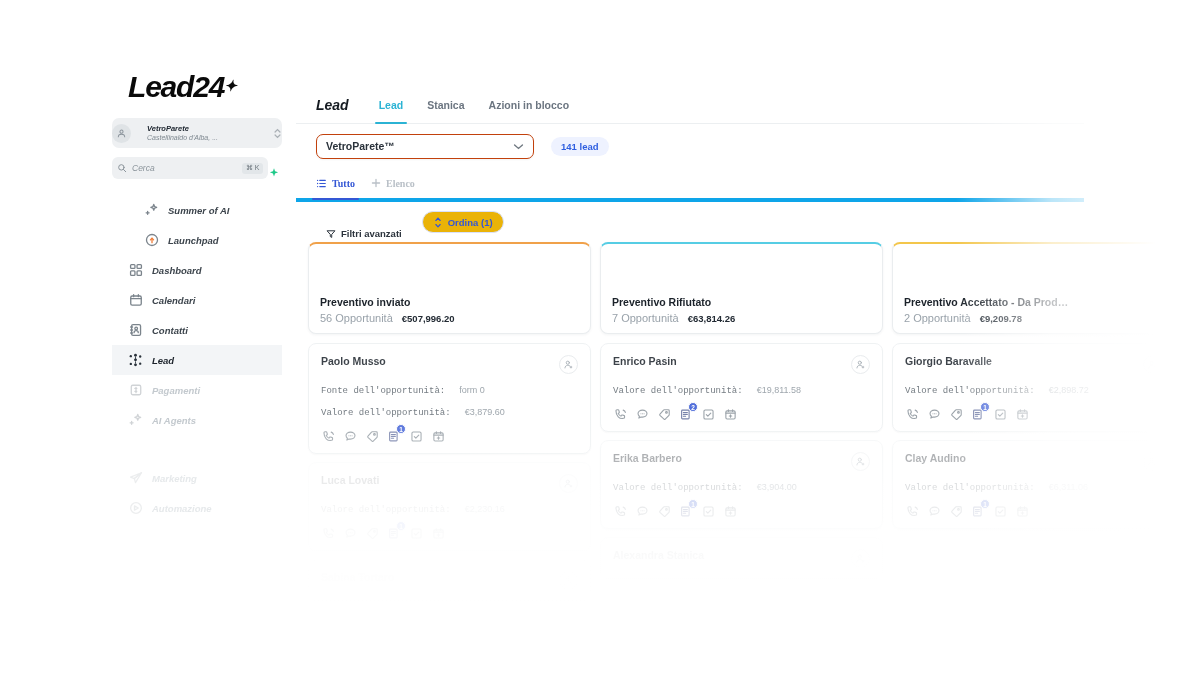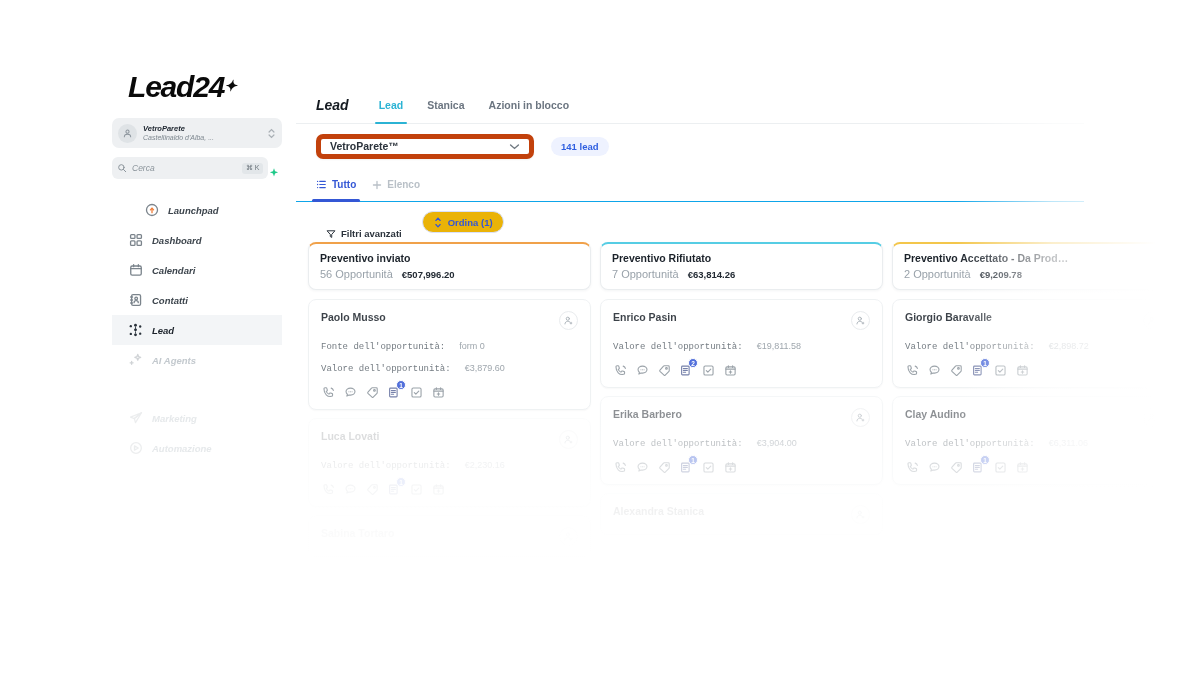--- a/index.html
+++ b/index.html
@@ -35,22 +35,22 @@
   }
   .brand .spark { font-size: 15px; vertical-align: 6px; }
 
   .workspace {
     margin: 14px 0 0 0;
     height: 30px;
     background: #eef0f2;
     border-radius: 7px;
     display: flex;
     align-items: center;
-    padding: 0 6px;
-    gap: 6px;
+    padding: 0 0;
+    gap: 16px;
   }
   .ws-avatar {
     width: 19px; height: 19px;
     border-radius: 50%;
     background: #dfe3e6;
     display: flex; align-items: center; justify-content: center;
     flex: 0 0 auto;
   }
   .ws-text { overflow: hidden; flex: 1 1 auto; }
   .ws-name {
@@ -161,21 +161,21 @@
   }
 
   .filterbar {
     height: 44px;
     display: flex; align-items: center;
     padding-left: 20px;
   }
   .pipeline-select {
     width: 218px; height: 25px;
     background: #ffffff;
-    border: 5px solid #c2410c;
+    border: 1px solid #c2410c;
     border-radius: 7px;
     display: flex; align-items: center;
     justify-content: space-between;
     padding: 0 9px;
     box-shadow: 0 1px 2px rgba(20,30,45,.05);
   }
   .pipeline-select .pname {
     font-size: 10.5px; font-weight: 600; color: #2a323b;
   }
   .leadcount {
@@ -185,22 +185,23 @@
     font-size: 9.5px; font-weight: 700;
     border-radius: 11px;
     padding: 4px 10px;
   }
 
   .viewtabs {
     height: 34px;
     display: flex; align-items: center;
     gap: 16px;
     padding-left: 20px;
-    border-bottom: 1px solid #0ea5e9;
+    border-bottom: 4px solid #0ea5e9;
     width: 788px;
+    font-family: Liberation Serif, serif;
   }
   .vtab {
     display: flex; align-items: center; gap: 5px;
     height: 34px; position: relative;
     font-size: 10px; font-weight: 700;
     color: #3457d5;
     white-space: nowrap;
   }
   .vtab.active::after {
     content: "";
@@ -244,21 +245,21 @@
     background: #ffffff;
     border: 1px solid #eaedef;
     border-radius: 8px;
     border-top-width: 2.5px;
     border-top-style: solid;
     padding: 8px 11px 9px 11px;
     box-shadow: 0 1px 3px rgba(25,35,50,.05);
   }
   .col-title {
     font-size: 10.5px; font-weight: 700; color: #1b222a;
-    white-space: nowrap; overflow: hidden; text-overflow: ellipsis;
+    white-space: nowrap; overflow: hidden; text-overflow: ellipsis; margin-top: 44px;
   }
   .col-meta {
     margin-top: 4px;
     display: flex; align-items: baseline; gap: 9px;
     white-space: nowrap;
   }
   .col-meta .cnt { font-size: 11px; color: #99a2aa; }
   .col-meta .amt { font-size: 9.5px; font-weight: 700; color: #222a33; }
 
   .cards { margin-top: 9px; }
@@ -390,20 +391,29 @@
         <svg width="12" height="12" viewBox="0 0 24 24" fill="#1ec989">
           <path d="M12 2.5l2.1 6.1 6.1 2.1-6.1 2.1L12 19l-2.1-6.2L3.8 10.7l6.1-2.1z"></path>
         </svg>
       </span>
     </div>
 
     <nav class="nav">
         <div class="nav-item indent">
           <span class="nico">
             <svg width="14" height="14" viewBox="0 0 16 16" fill="none" stroke="#7b848c" stroke-width="1.5" stroke-linecap="round" stroke-linejoin="round">
+              <path d="M10 1.6l.9 2.4 2.4.9-2.4.9-.9 2.4-.9-2.4L6.7 4.9l2.4-.9z"></path>
+              <path d="M3 9.5v3.4M1.3 11.2h3.4"></path>
+            </svg>
+          </span>
+          <span class="nlabel">Summer of AI</span>
+        </div>
+        <div class="nav-item indent">
+          <span class="nico">
+            <svg width="14" height="14" viewBox="0 0 16 16" fill="none" stroke="#7b848c" stroke-width="1.5" stroke-linecap="round" stroke-linejoin="round">
               <circle cx="8" cy="8" r="6.3"></circle>
               <path d="M8 11V6.3" stroke="#ef7d3a"></path>
               <path d="M6.2 7.8 8 5.8l1.8 2" stroke="#ef7d3a"></path>
             </svg>
           </span>
           <span class="nlabel">Launchpad</span>
         </div>
         <div class="nav-item">
           <span class="nico">
             <svg width="14" height="14" viewBox="0 0 16 16" fill="none" stroke="#7b848c" stroke-width="1.5" stroke-linecap="round" stroke-linejoin="round">
@@ -443,20 +453,29 @@
               <circle cx="13" cy="3.7" r="1.25"></circle>
               <circle cx="8" cy="7.3" r="1.55"></circle>
               <circle cx="3" cy="11.6" r="1.25"></circle>
               <circle cx="8" cy="12.6" r="1.5"></circle>
               <circle cx="13" cy="11.4" r="1.25"></circle>
               <rect x="7.55" y="3.9" width=".9" height="2.5"></rect>
               <rect x="7.55" y="8.9" width=".9" height="2.4"></rect>
             </svg>
           </span>
           <span class="nlabel">Lead</span>
+        </div>
+        <div class="nav-item dim">
+          <span class="nico">
+            <svg width="14" height="14" viewBox="0 0 16 16" fill="none" stroke="#7b848c" stroke-width="1.5" stroke-linecap="round" stroke-linejoin="round">
+              <rect x="2.6" y="2.6" width="10.8" height="10.8" rx="1.6"></rect>
+              <path d="M8 5v6M6.7 6.2h2.2M6.7 9.5h2.2"></path>
+            </svg>
+          </span>
+          <span class="nlabel">Pagamenti</span>
         </div>
         <div class="nav-item dim">
           <span class="nico">
             <svg width="14" height="14" viewBox="0 0 16 16" fill="none" stroke="#7b848c" stroke-width="1.5" stroke-linecap="round" stroke-linejoin="round">
               <path d="M10 1.6l.9 2.4 2.4.9-2.4.9-.9 2.4-.9-2.4L6.7 4.9l2.4-.9z"></path>
               <path d="M3 9.5v3.4M1.3 11.2h3.4"></path>
             </svg>
           </span>
           <span class="nlabel">AI Agents</span>
         </div>

